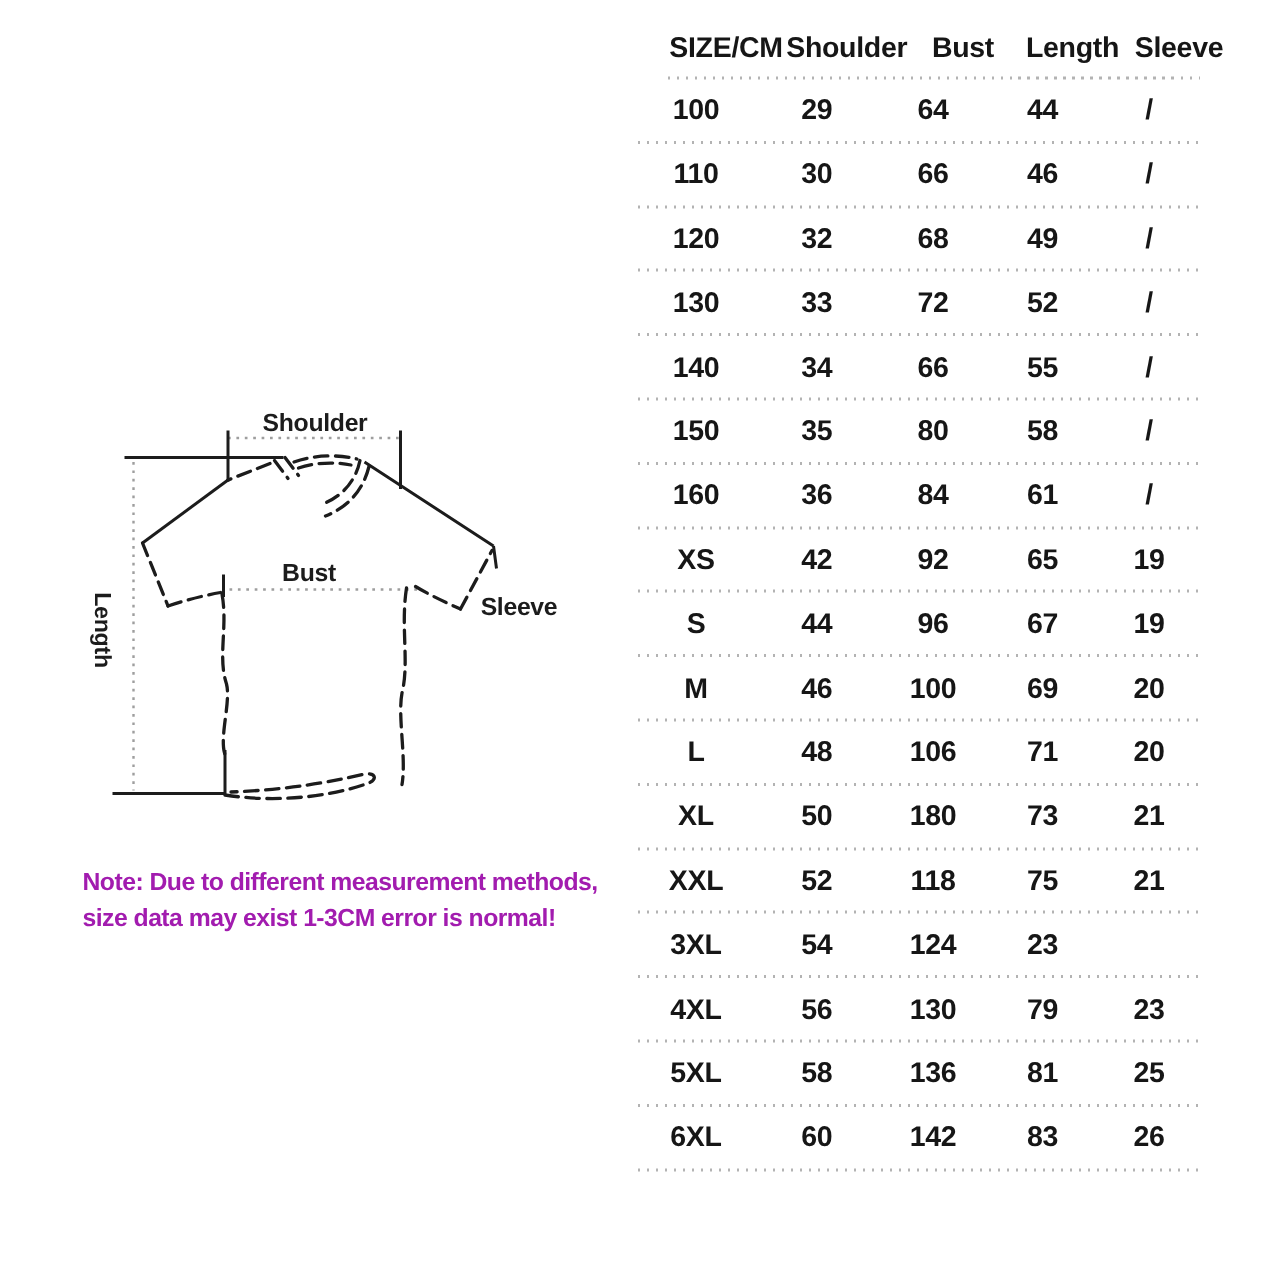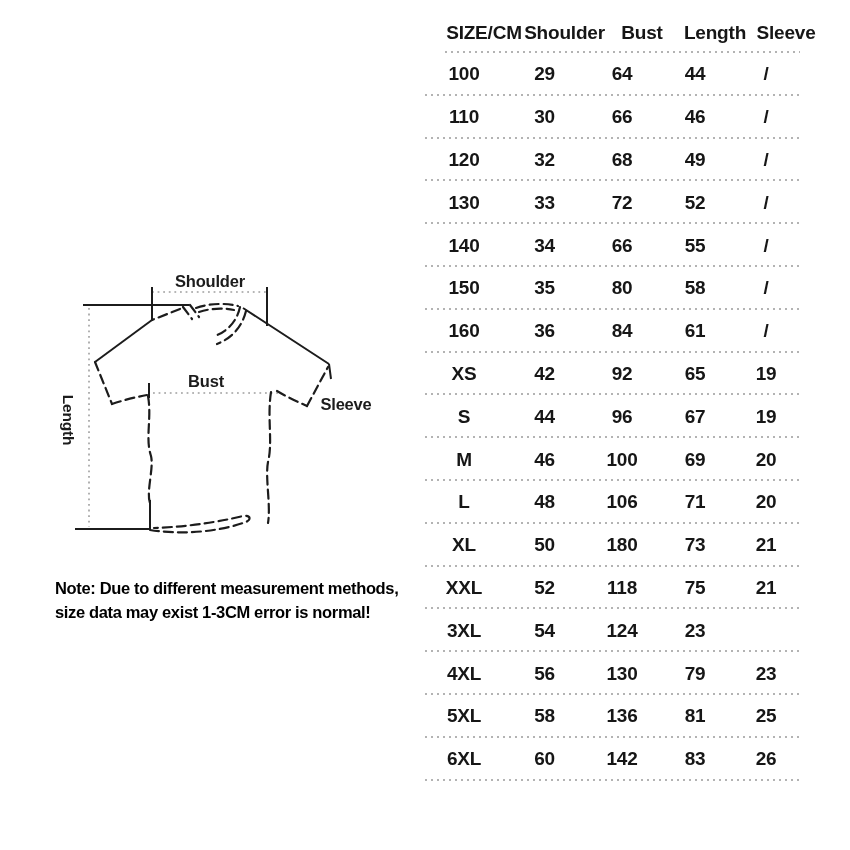--- a/index.html
+++ b/index.html
@@ -19,21 +19,21 @@
   .garment{fill:none;stroke:var(--ink);stroke-width:2.2;stroke-linecap:round;
            stroke-linejoin:round;stroke-dasharray:9 5;}
   .solidmark{fill:none;stroke:var(--ink);stroke-width:2;stroke-linecap:butt;}
   .guide{fill:none;stroke:var(--guide);stroke-width:1.6;stroke-dasharray:1.8 3.8;}
   .dlabel{fill:var(--ink);font-family:"Liberation Sans","DejaVu Sans",sans-serif;
           font-size:16.5px;font-weight:700;letter-spacing:-0.2px;}
   .dlabel-small{font-size:15.5px;}
   
   .note{position:absolute;left:55px;top:577px;width:350px;
         font-size:16.5px;font-weight:700;letter-spacing:-0.35px;
-        line-height:23.5px;color:#000000;}
+        line-height:23.5px;color:#a21caf;}
   
   .size-table{position:absolute;left:425px;top:12px;width:375px;
               font-size:19px;font-weight:700;letter-spacing:-0.2px;color:#161616;}
   .tr{display:grid;grid-template-columns:78px 83px 72px 74px 68px;
       height:42.8px;position:relative;}
   .tr.header{height:41px;margin-left:20px;}
   .tr::after{content:'';position:absolute;left:0;right:0;bottom:0;height:2px;
       background-image:repeating-linear-gradient(to right,var(--sep) 0 1.8px,transparent 1.8px 6px);}
   .td,.th{display:flex;align-items:center;justify-content:center;white-space:nowrap;}
 </style>

